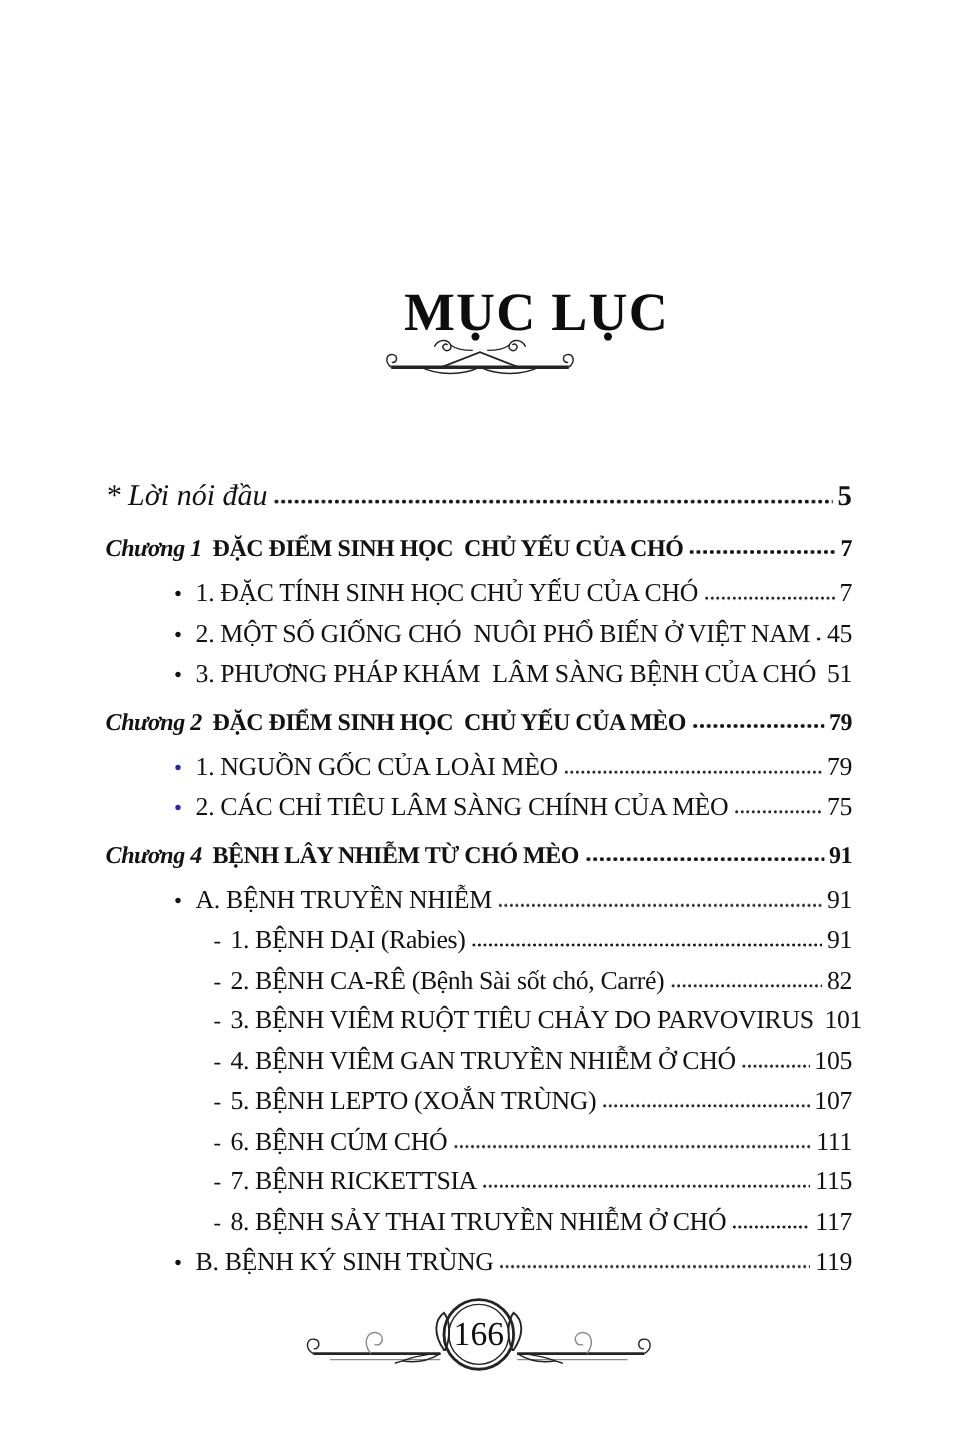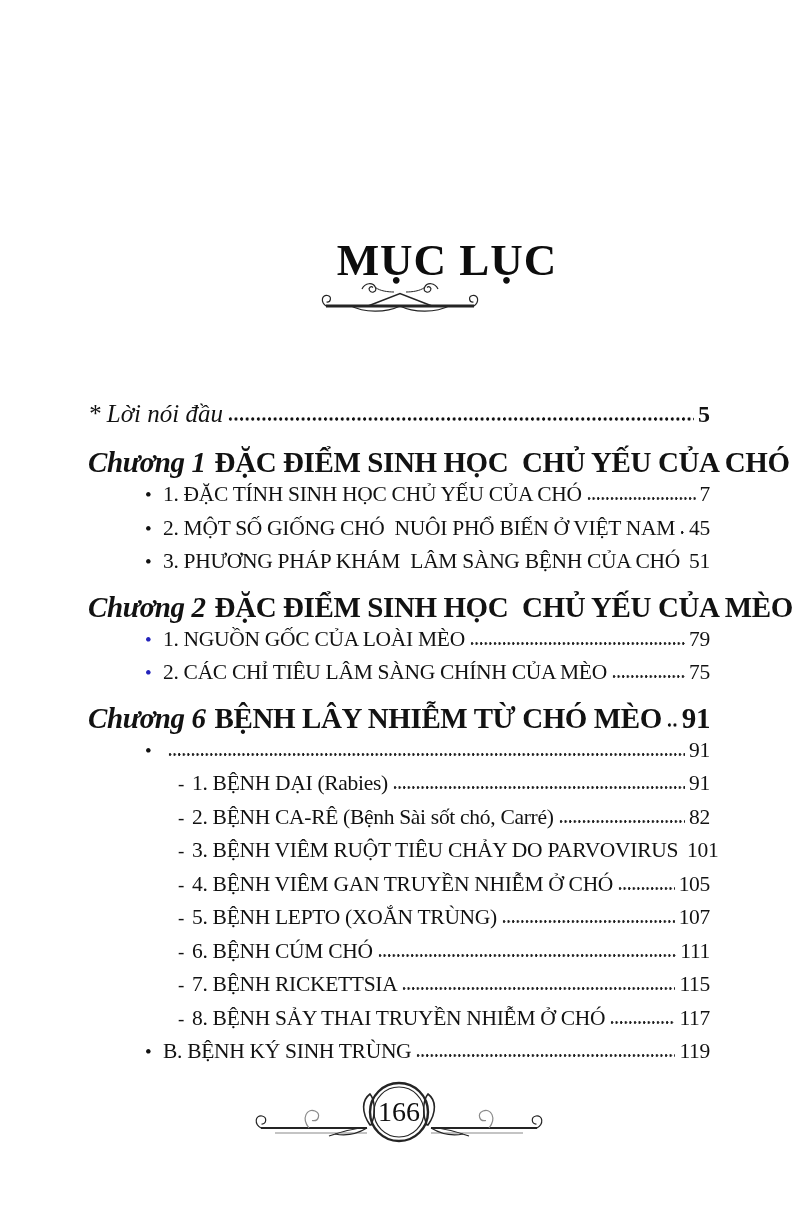--- a/index.html
+++ b/index.html
@@ -58,21 +58,21 @@
     font-size: 25px;
     font-style: italic;
     height: 38px;
   }
   .row.preface .pagenum {
     font-style: normal;
     font-weight: 700;
     font-size: 24px;
   }
   .row.chapter {
-    font-size: 29px;
+    font-size: 20px;
     font-weight: 700;
     letter-spacing: -0.4px;
     height: 36px;
     margin-top: 8px;
     text-align: right;
   }
   .row.chapter .chap {
     font-style: italic;
     margin-right: 9px;
   }
@@ -188,27 +188,28 @@
         <span class="dots"></span>
         <span class="pagenum">79</span>
       </div>
       <div class="row item">
         <span class="bullet blue">•</span>
         <span class="label">2. CÁC CHỈ TIÊU LÂM SÀNG CHÍNH CỦA MÈO</span>
         <span class="dots"></span>
         <span class="pagenum">75</span>
       </div>
       <div class="row chapter">
-        <span class="chap">Chương 6</span>
+        <span class="chap">Chương 4</span>
         <span class="label">BỆNH LÂY NHIỄM TỪ CHÓ MÈO</span>
         <span class="dots"></span>
         <span class="pagenum">91</span>
       </div>
       <div class="row item">
         <span class="bullet">•</span>
+        <span class="label">A. BỆNH TRUYỀN NHIỄM</span>
         <span class="dots"></span>
         <span class="pagenum">91</span>
       </div>
       <div class="row subitem">
         <span class="bullet">-</span>
         <span class="label">1. BỆNH DẠI (Rabies)</span>
         <span class="dots"></span>
         <span class="pagenum">91</span>
       </div>
       <div class="row subitem">

